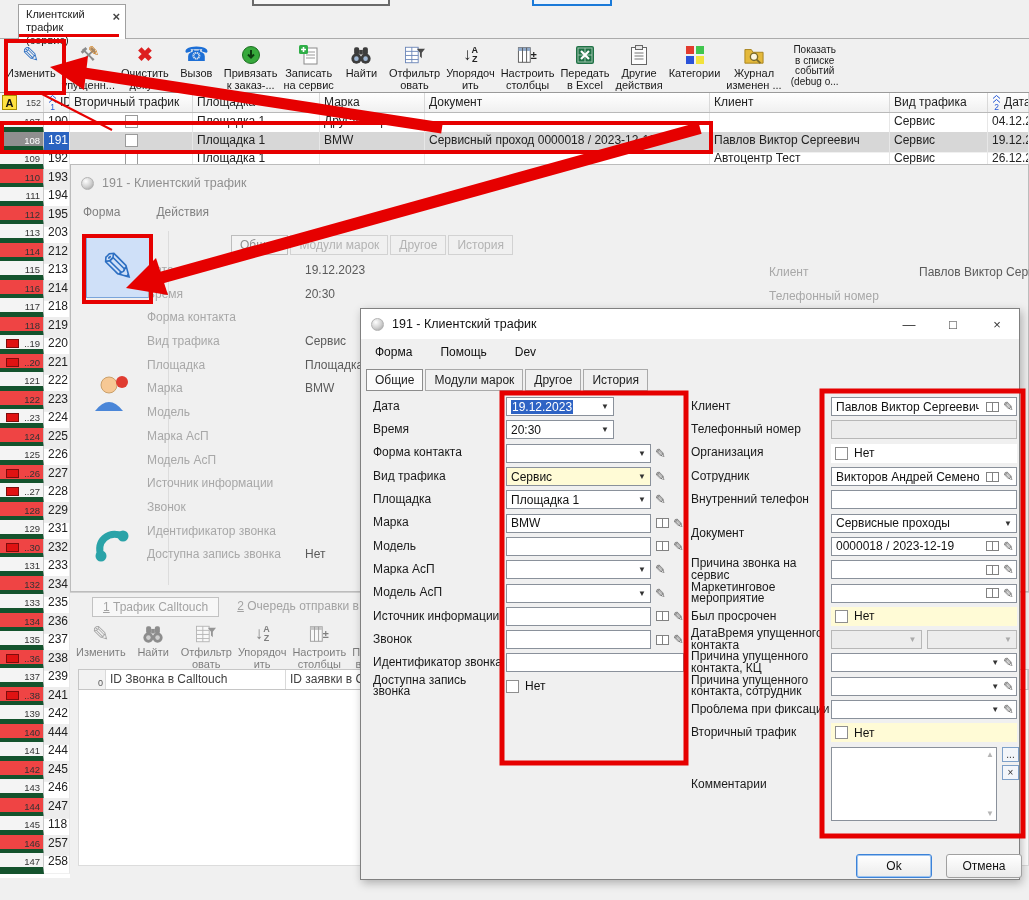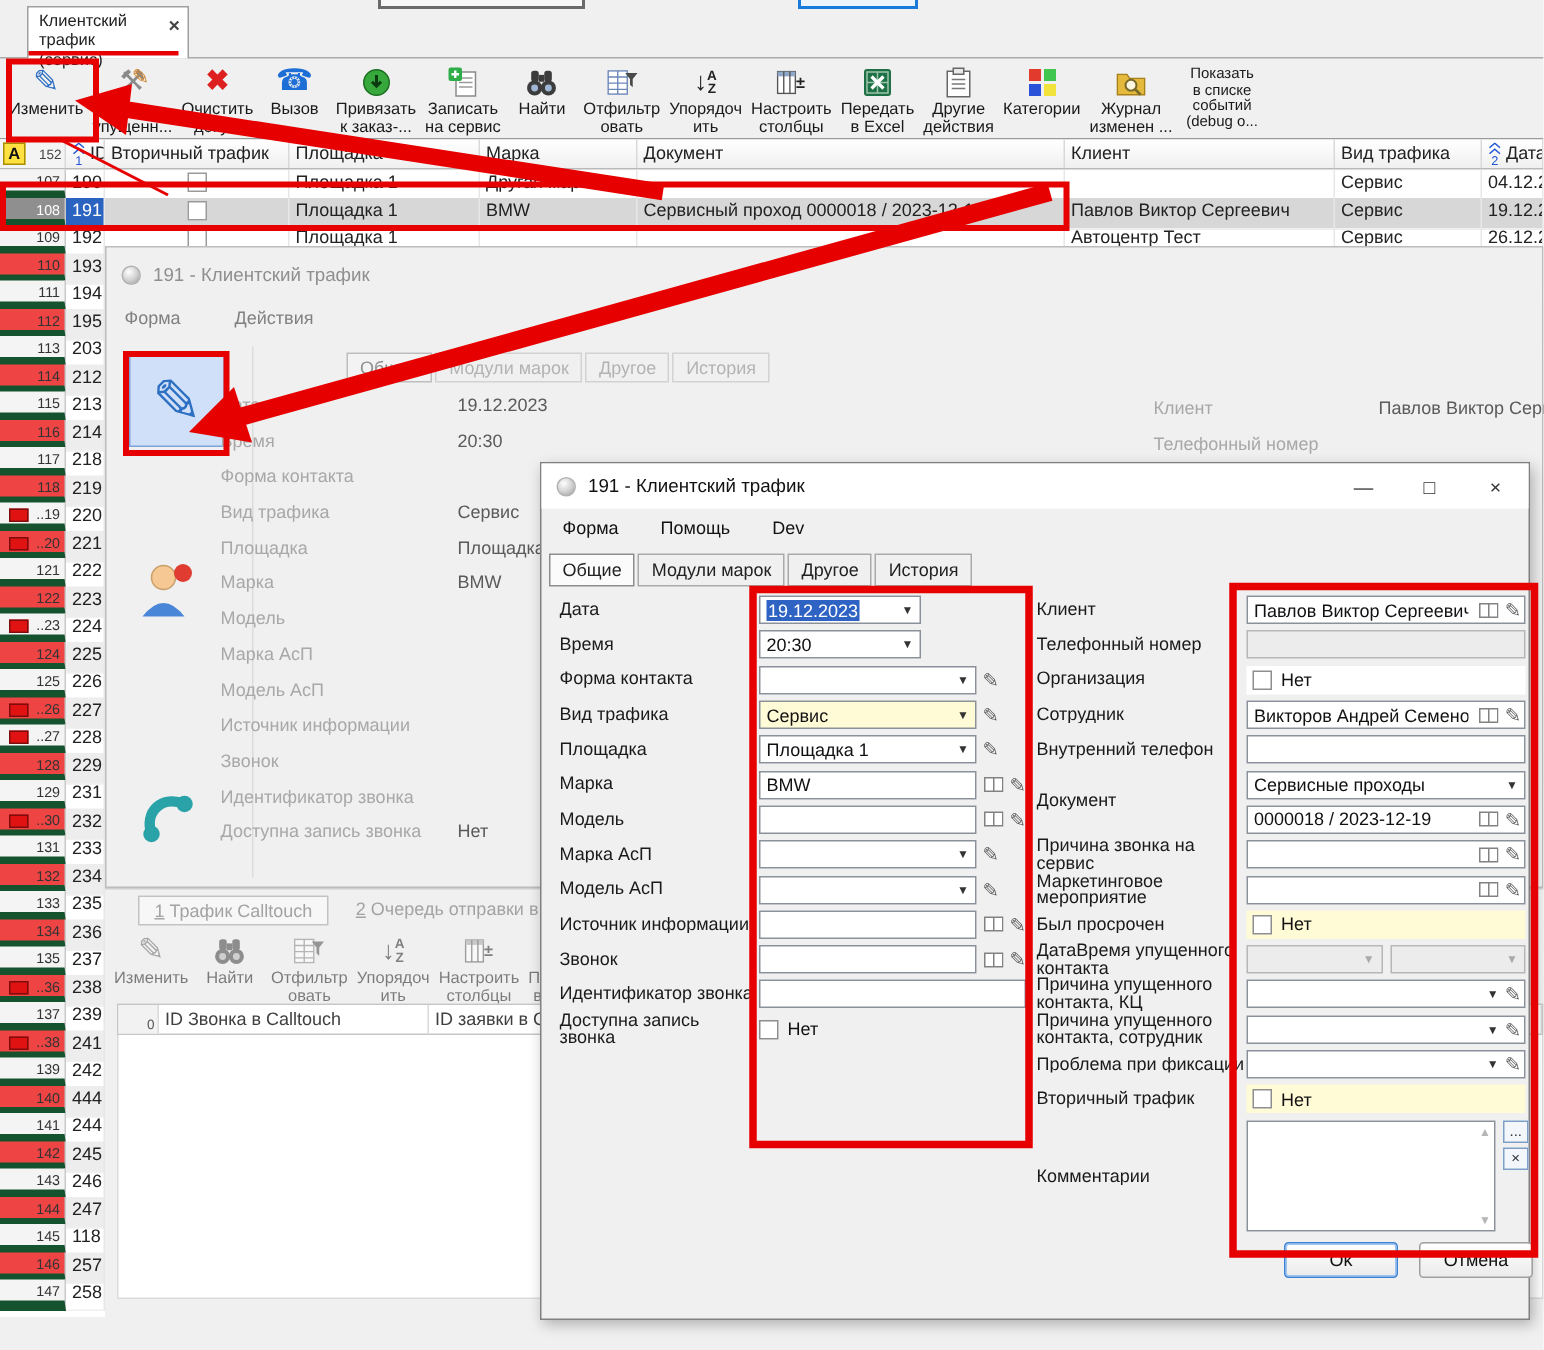--- a/index.html
+++ b/index.html
@@ -134,21 +134,21 @@
   .chk { width:13px; height:13px; background:#fff; border:1px solid #8e8e8e; margin-right:6px; flex:none; }
   .chkrow { display:flex; align-items:center; height:19px; padding:0 4px; flex:1; }
   .chkrow.yellow { background:#fffbd6; } .chkrow.white { background:#fff; } .chkrow.plain { background:transparent; padding:0; }
   .dual { display:flex; gap:5px; flex:1; }
   .ta { width:166px; height:74px; background:#fff; border:1px solid #8a919b; position:relative; flex:none; }
   .ta .up { position:absolute; right:2px; top:2px; font-size:8px; color:#b5b5b5; }
   .ta .dn { position:absolute; right:2px; bottom:2px; font-size:8px; color:#b5b5b5; }
   .tabtns { display:flex; flex-direction:column; gap:3px; margin-left:5px; align-self:flex-start; }
   .sq { width:17px; height:15px; border:1px solid #7da0c8; background:#f3f6fa; font-size:10px;
     display:flex; align-items:center; justify-content:center; color:#333; line-height:10px; }
-  .dbtns { position:absolute; left:495px; top:519px; display:flex; gap:14px; }
+  .dbtns { position:absolute; left:495px; top:545px; display:flex; gap:14px; }
   .btn { width:76px; height:24px; border:1px solid #a0a0a0; border-radius:3px;
     background:linear-gradient(#ffffff,#ebebeb); display:flex; align-items:center; justify-content:center; }
   .btn.default { border:1px solid #3c82d8; box-shadow:inset 0 0 0 1px #9cc3ef; }
 
   
   .overlay { position:absolute; left:0; top:0; z-index:10; pointer-events:none; }
 </style>
 </head>
 <body>
 

